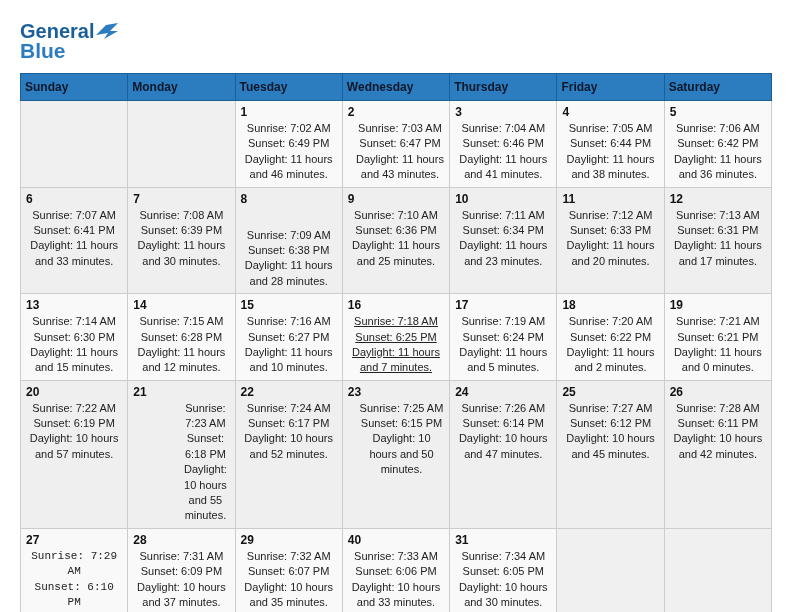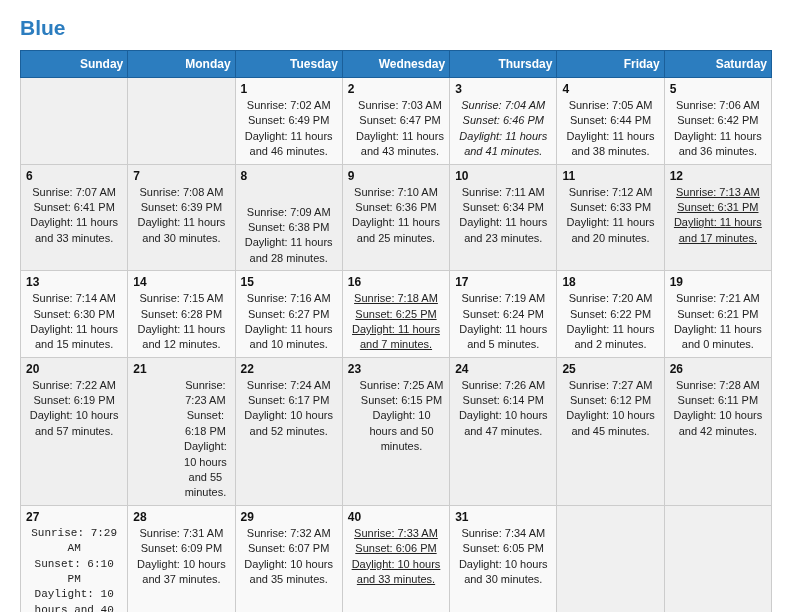--- a/index.html
+++ b/index.html
@@ -38,23 +38,23 @@
       font-size: 16px;
       color: #444;
     }
     .calendar-table {
       width: 100%;
       border-collapse: collapse;
       font-size: 11px;
     }
     .calendar-table thead th {
       background: #2c7dbf;
-      color: #ffffff;
+      color: #0f172a;
       padding: 6px 4px;
-      text-align: right;
+      text-align: left;
       font-size: 12px;
       font-weight: bold;
       border: 1px solid #1a5f9a;
     }
     .calendar-table tbody td {
       border: 1px solid #ccc;
       vertical-align: top;
       padding: 4px 5px;
       width: 107px;
       min-height: 80px;
@@ -80,20 +80,26 @@
     }
     .empty-cell {
       background: #f0f0f0 !important;
     }
   </style>
 </head>
 <body>
 
 <div class="header-area">
   <div class="logo">
+    <div class="logo-line1">
+      <span style="font-size:20px;font-weight:bold;color:#1a5f9a;">General</span>
+      <svg width="22" height="22" viewBox="0 0 22 22">
+        <polygon points="10,4 22,2 14,10 22,10 8,18 12,12 0,14" fill="#2c7dbf"></polygon>
+      </svg>
+    </div>
     <span style="font-size:21px;font-weight:bold;color:#2c7dbf;margin-top:-4px;">Blue</span>
   </div>
   <div class="title-area">
     <div class="month-title"></div>
     <div class="location-title"></div>
   </div>
 </div>
 
 <table class="calendar-table">
   <thead>
@@ -118,21 +124,21 @@
 Daylight: 11 hours and 46 minutes.</div>
         </td>
         <td>
           <div class="day-number">2</div>
           <div class="day-info" style="white-space: pre-line; margin-left: 8px;">Sunrise: 7:03 AM
 Sunset: 6:47 PM
 Daylight: 11 hours and 43 minutes.</div>
         </td>
         <td>
           <div class="day-number">3</div>
-          <div class="day-info" style="white-space: pre-line; font-style: italic;">Sunrise: 7:04 AM
+          <div class="day-info" style="white-space: pre-line;">Sunrise: 7:04 AM
 Sunset: 6:46 PM
 Daylight: 11 hours and 41 minutes.</div>
         </td>
         <td>
           <div class="day-number">4</div>
           <div class="day-info" style="white-space: pre-line;">Sunrise: 7:05 AM
 Sunset: 6:44 PM
 Daylight: 11 hours and 38 minutes.</div>
         </td>
         <td>
@@ -174,21 +180,21 @@
 Daylight: 11 hours and 23 minutes.</div>
         </td>
         <td>
           <div class="day-number">11</div>
           <div class="day-info" style="white-space: pre-line;">Sunrise: 7:12 AM
 Sunset: 6:33 PM
 Daylight: 11 hours and 20 minutes.</div>
         </td>
         <td>
           <div class="day-number">12</div>
-          <div class="day-info" style="white-space: pre-line; text-decoration: underline;">Sunrise: 7:13 AM
+          <div class="day-info" style="white-space: pre-line;">Sunrise: 7:13 AM
 Sunset: 6:31 PM
 Daylight: 11 hours and 17 minutes.</div>
         </td>
       </tr>
       <tr>
         <td>
           <div class="day-number">13</div>
           <div class="day-info" style="white-space: pre-line;">Sunrise: 7:14 AM
 Sunset: 6:30 PM
 Daylight: 11 hours and 15 minutes.</div>
@@ -288,21 +294,21 @@
 Daylight: 10 hours and 37 minutes.</div>
         </td>
         <td>
           <div class="day-number">29</div>
           <div class="day-info" style="white-space: pre-line;">Sunrise: 7:32 AM
 Sunset: 6:07 PM
 Daylight: 10 hours and 35 minutes.</div>
         </td>
         <td>
           <div class="day-number">40</div>
-          <div class="day-info" style="white-space: pre-line; text-decoration: underline;">Sunrise: 7:33 AM
+          <div class="day-info" style="white-space: pre-line;">Sunrise: 7:33 AM
 Sunset: 6:06 PM
 Daylight: 10 hours and 33 minutes.</div>
         </td>
         <td>
           <div class="day-number">31</div>
           <div class="day-info" style="white-space: pre-line;">Sunrise: 7:34 AM
 Sunset: 6:05 PM
 Daylight: 10 hours and 30 minutes.</div>
         </td>
         <td class="empty-cell"></td>

